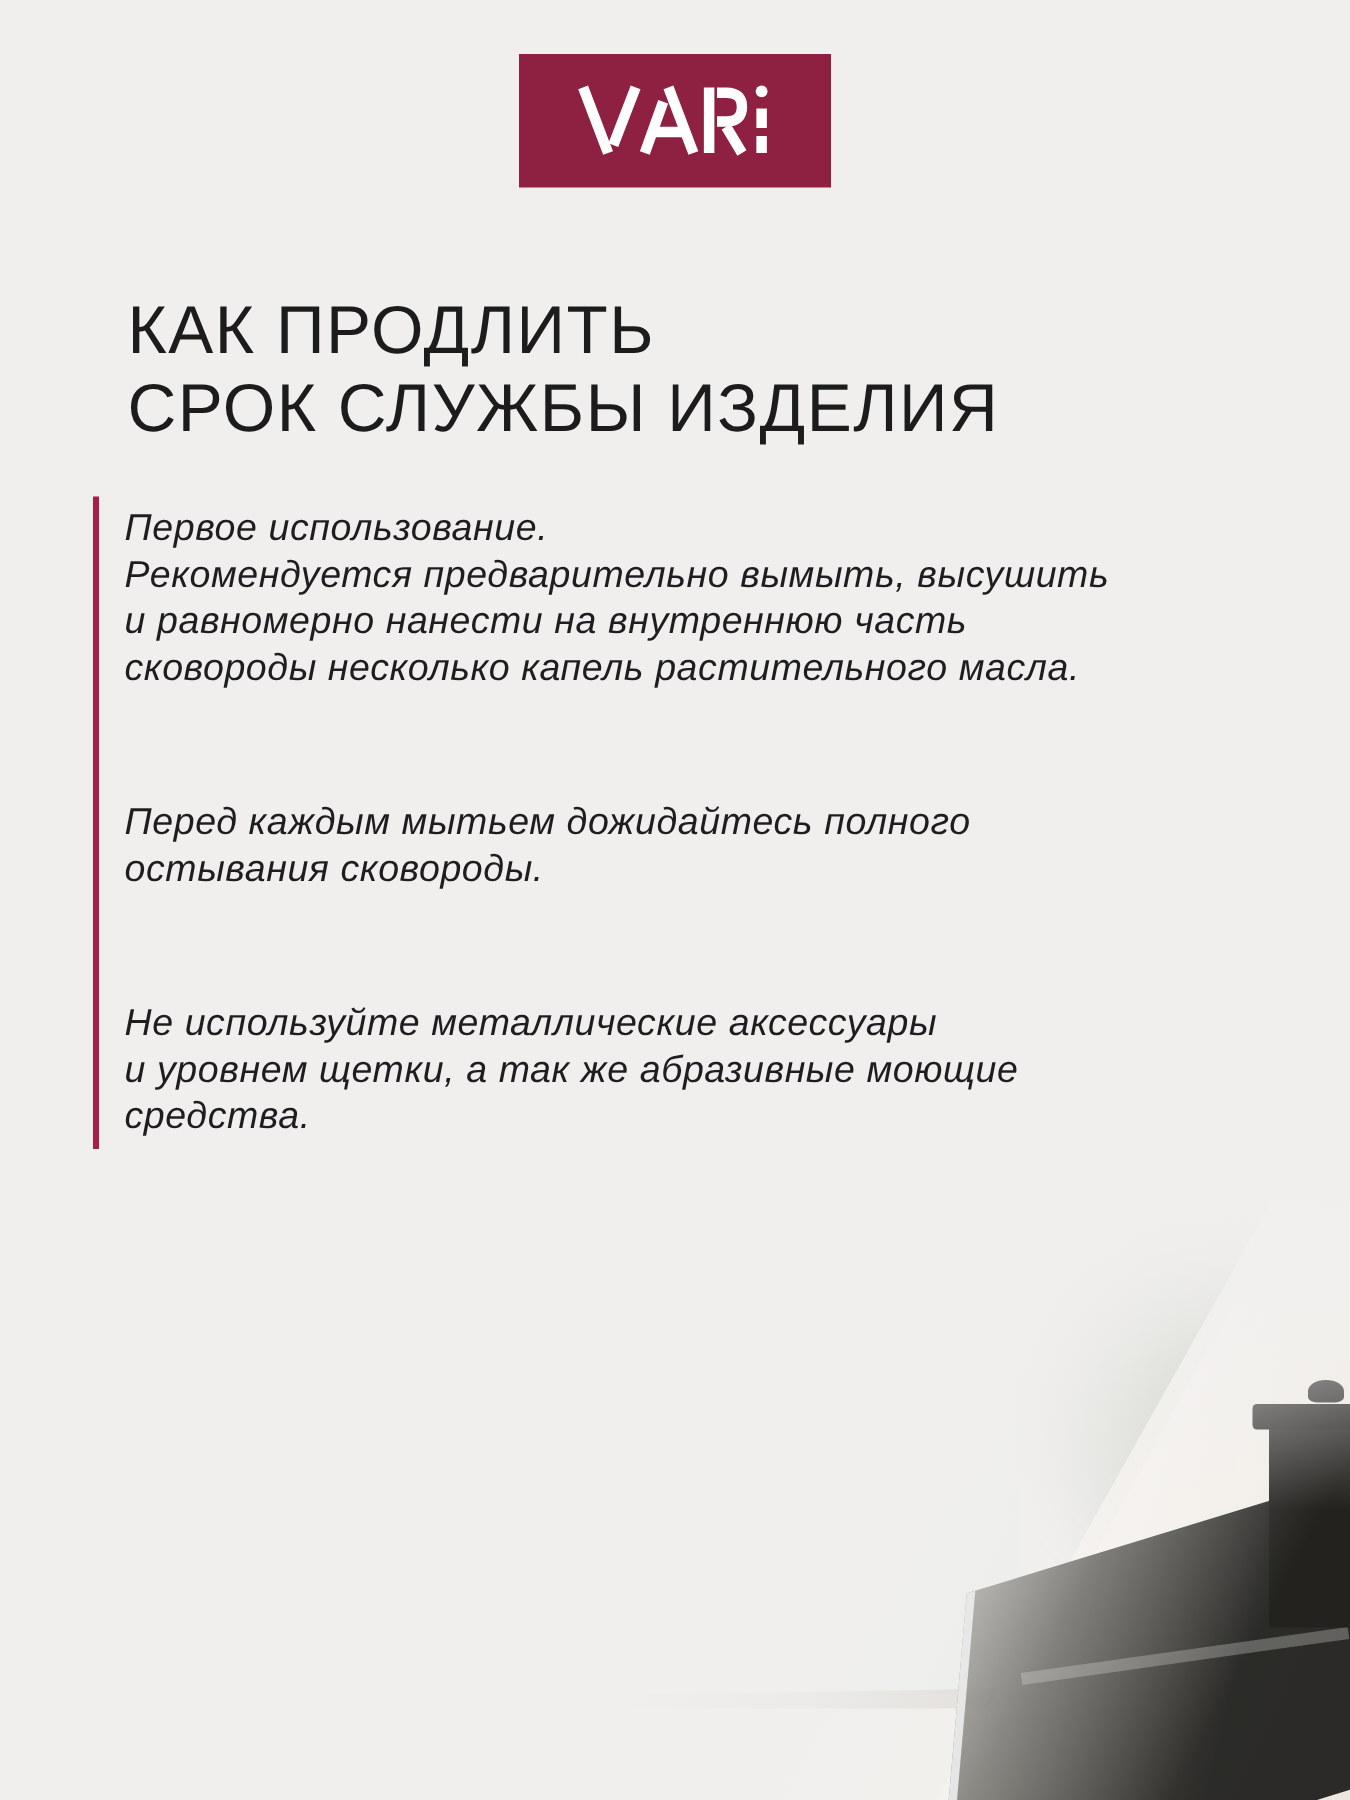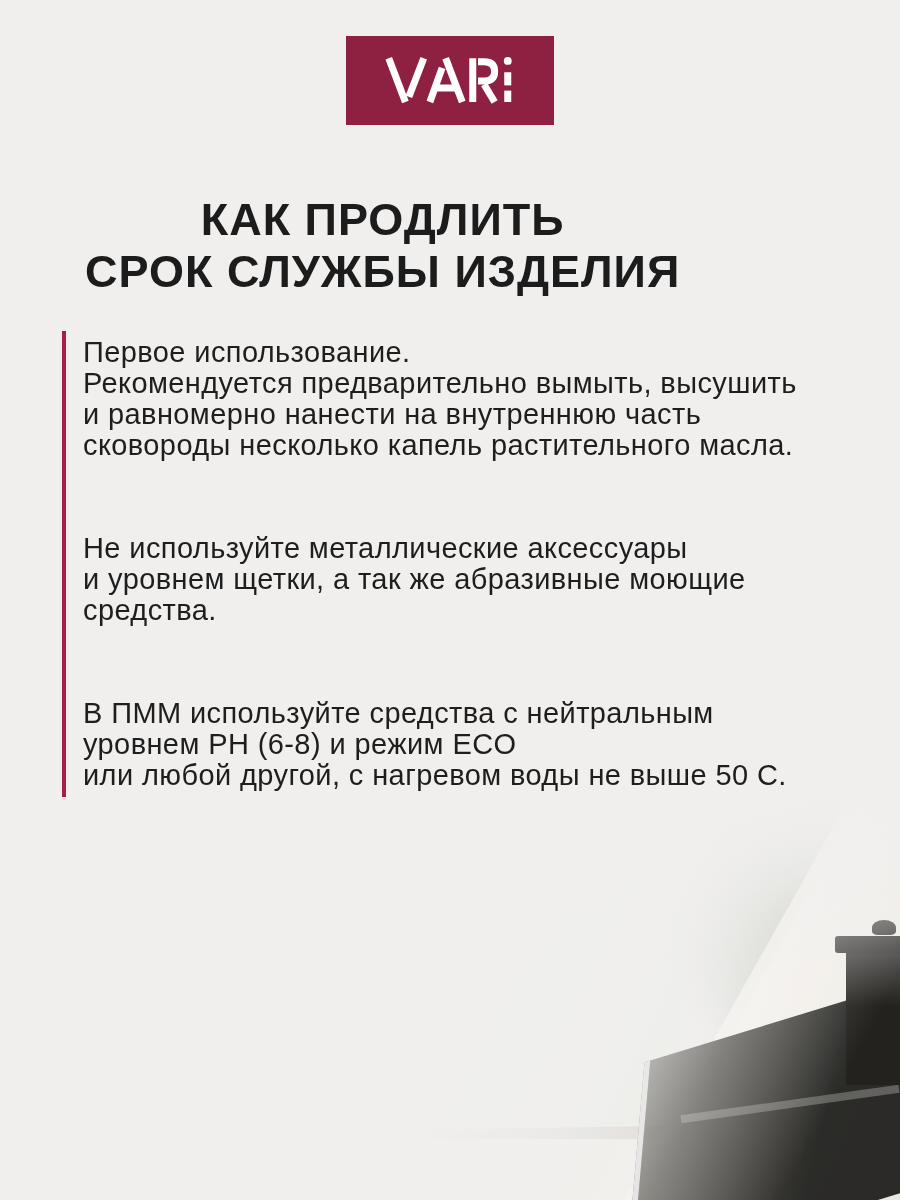--- a/index.html
+++ b/index.html
@@ -39,30 +39,30 @@
       linear-gradient(118deg, #f0efee 30%, rgba(240,239,238,.8) 48%, rgba(240,239,238,.3) 66%, rgba(240,239,238,0) 84%),
       linear-gradient(180deg, #f0efee 4%, rgba(240,239,238,.55) 28%, rgba(240,239,238,0) 55%);}
 
   
   .logo{position:absolute;left:346px;top:36px;width:208px;height:89px;
     display:flex;align-items:center;justify-content:center;}
   .logo .sr{position:absolute;width:1px;height:1px;overflow:hidden;clip:rect(0 0 0 0);}
 
   
   .page-title{position:absolute;left:85px;top:164px;
-    font-size:45px;line-height:52px;font-weight:bold;letter-spacing:1px;
-    color:#1c1c1c;white-space:pre-line;text-align:center;}
+    font-size:45px;line-height:52px;font-weight:normal;letter-spacing:1px;
+    color:#1c1c1c;white-space:pre-line;}
 
   
   .instructions{position:absolute;left:62px;top:331px;width:790px;
     padding:6px 0 6px 21px;}
   .accent-bar{position:absolute;left:0;top:0;bottom:0;width:4px;}
   .instructions p{margin:0 0 72px 0;
-    font-size:29px;line-height:31px;letter-spacing:.4px;
-    color:#1e1e1e;white-space:pre-line;}
+    font-size:25px;line-height:31px;letter-spacing:.4px;
+    color:#1e1e1e;white-space:pre-line;font-style:italic;}
   .instructions p:last-child{margin-bottom:0;}
 </style>
 </head>
 <body style="background: rgb(240, 239, 238);">
 
 <div class="photo" aria-hidden="true">
   <div class="window-wash"></div>
   <div class="greens"></div>
   <div class="greens2"></div>
   <div class="sill"></div>
@@ -102,19 +102,18 @@
 
 <h1 class="page-title">КАК ПРОДЛИТЬ
 СРОК СЛУЖБЫ ИЗДЕЛИЯ</h1>
 
 <div class="instructions">
   <div class="accent-bar" id="accent-bar" style="background: rgb(165, 30, 76);"></div>
   <p>Первое использование.
 Рекомендуется предварительно вымыть, высушить
 и равномерно нанести на внутреннюю часть
 сковороды несколько капель растительного масла.</p>
+  <p>Перед каждым мытьем дожидайтесь полного
+остывания сковороды.</p>
   <p>Не используйте металлические аксессуары
 и уровнем щетки, а так же абразивные моющие
 средства.</p>
-  <p>В ПММ используйте средства с нейтральным
-уровнем PH (6-8) и режим ECO
-или любой другой, с нагревом воды не выше 50 С.</p>
 </div>
 
 </body></html>

